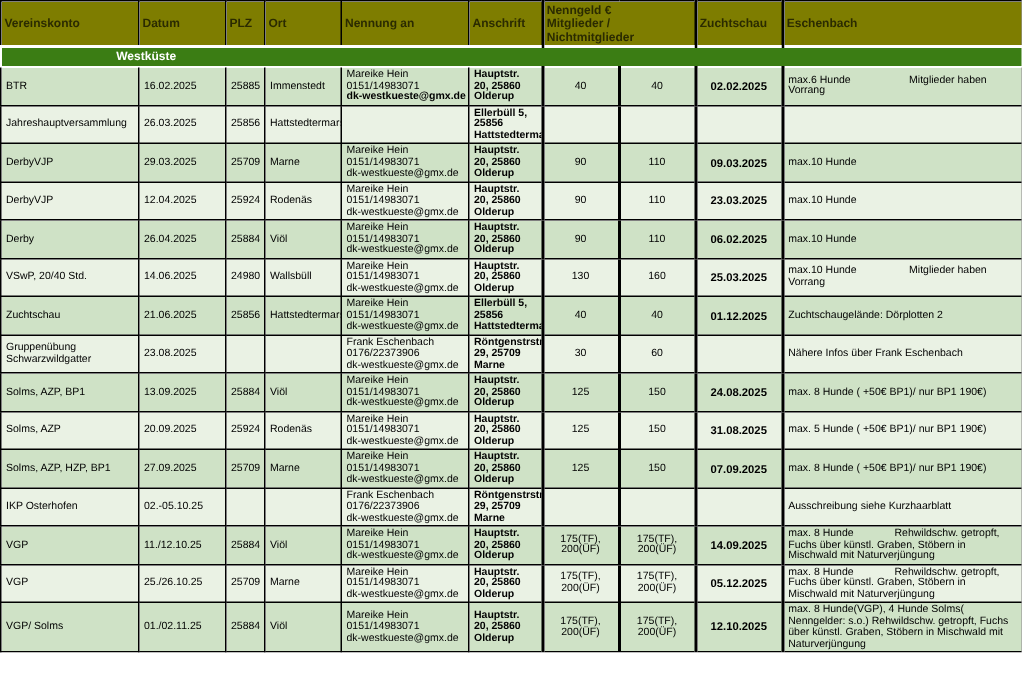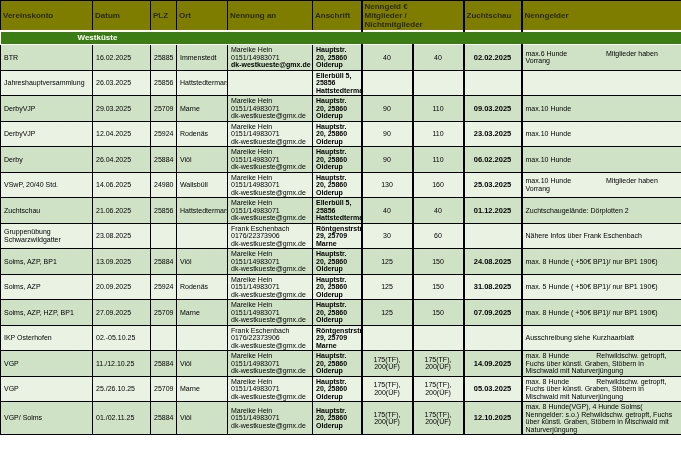--- a/index.html
+++ b/index.html
@@ -62,21 +62,21 @@
       <tr>
         <th>Vereinskonto</th>
         <th>Datum</th>
         <th>PLZ</th>
         <th>Ort</th>
         <th>Nennung an</th>
         <th>Anschrift</th>
         <th colspan="2" class="bl2">Nenngeld €
 Mitglieder / Nichtmitglieder</th>
         <th class="bl2">Zuchtschau</th>
-        <th class="bl2">Nenngelder</th>
+        <th class="bl2">Eschenbach</th>
       </tr>
     </thead>
     <tbody>
       <tr class="section-row">
         <td colspan="10">Westküste</td>
       </tr>
     </tbody>
     <tbody>
         <tr class="dark">
           <td>BTR</td>
@@ -288,21 +288,21 @@
           <td>25709</td>
           <td>Marne</td>
           <td>
             <div class="contact-line">Mareike Hein</div>
             <div class="contact-line">0151/14983071</div>
             <div class="contact-line contact-email">dk-westkueste@gmx.de</div>
           </td>
           <td class="anschrift">Hauptstr. 20, 25860 Olderup</td>
           <td class="center bl2">175(TF), 200(ÜF)</td>
           <td class="center bl2">175(TF), 200(ÜF)</td>
-          <td class="nennschluss bl2">05.03.2025</td>
+          <td class="nennschluss bl2">05.12.2025</td>
           <td class="bemerkungen bl2">max. 8 Hunde              Rehwildschw. getropft, Fuchs über künstl. Graben, Stöbern in Mischwald mit Naturverjüngung</td>
         </tr>
         <tr class="dark">
           <td>VGP/ Solms</td>
           <td>01./02.11.25</td>
           <td>25884</td>
           <td>Viöl</td>
           <td>
             <div class="contact-line">Mareike Hein</div>
             <div class="contact-line">0151/14983071</div>

